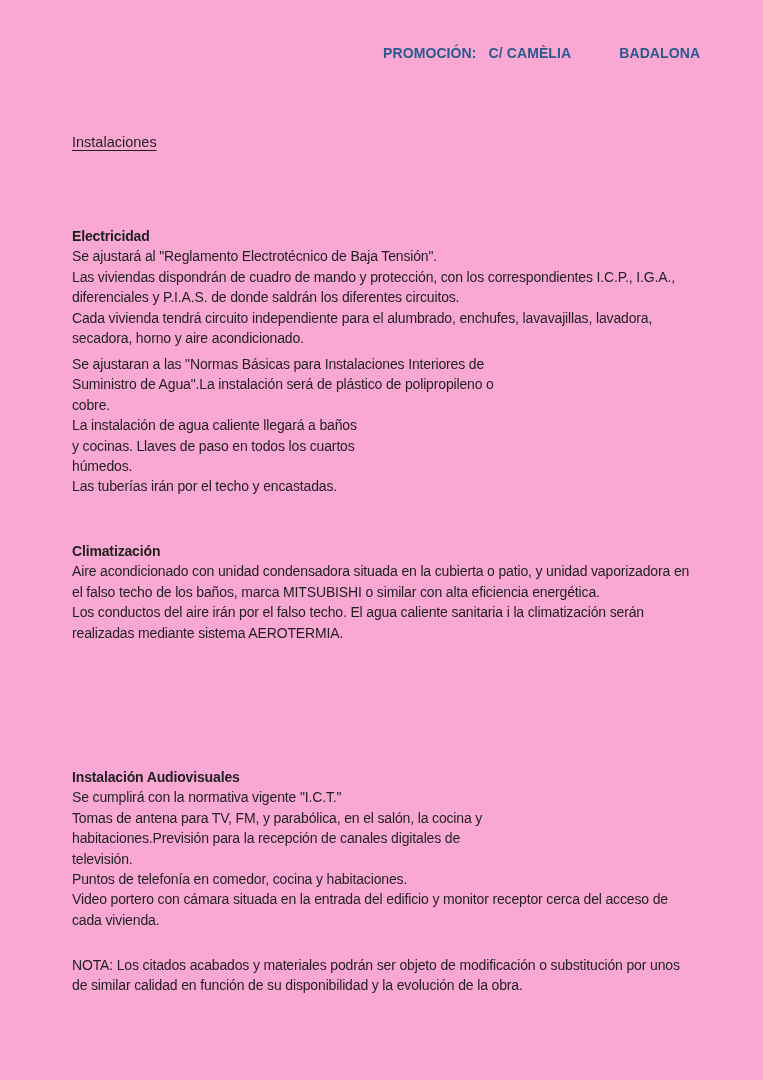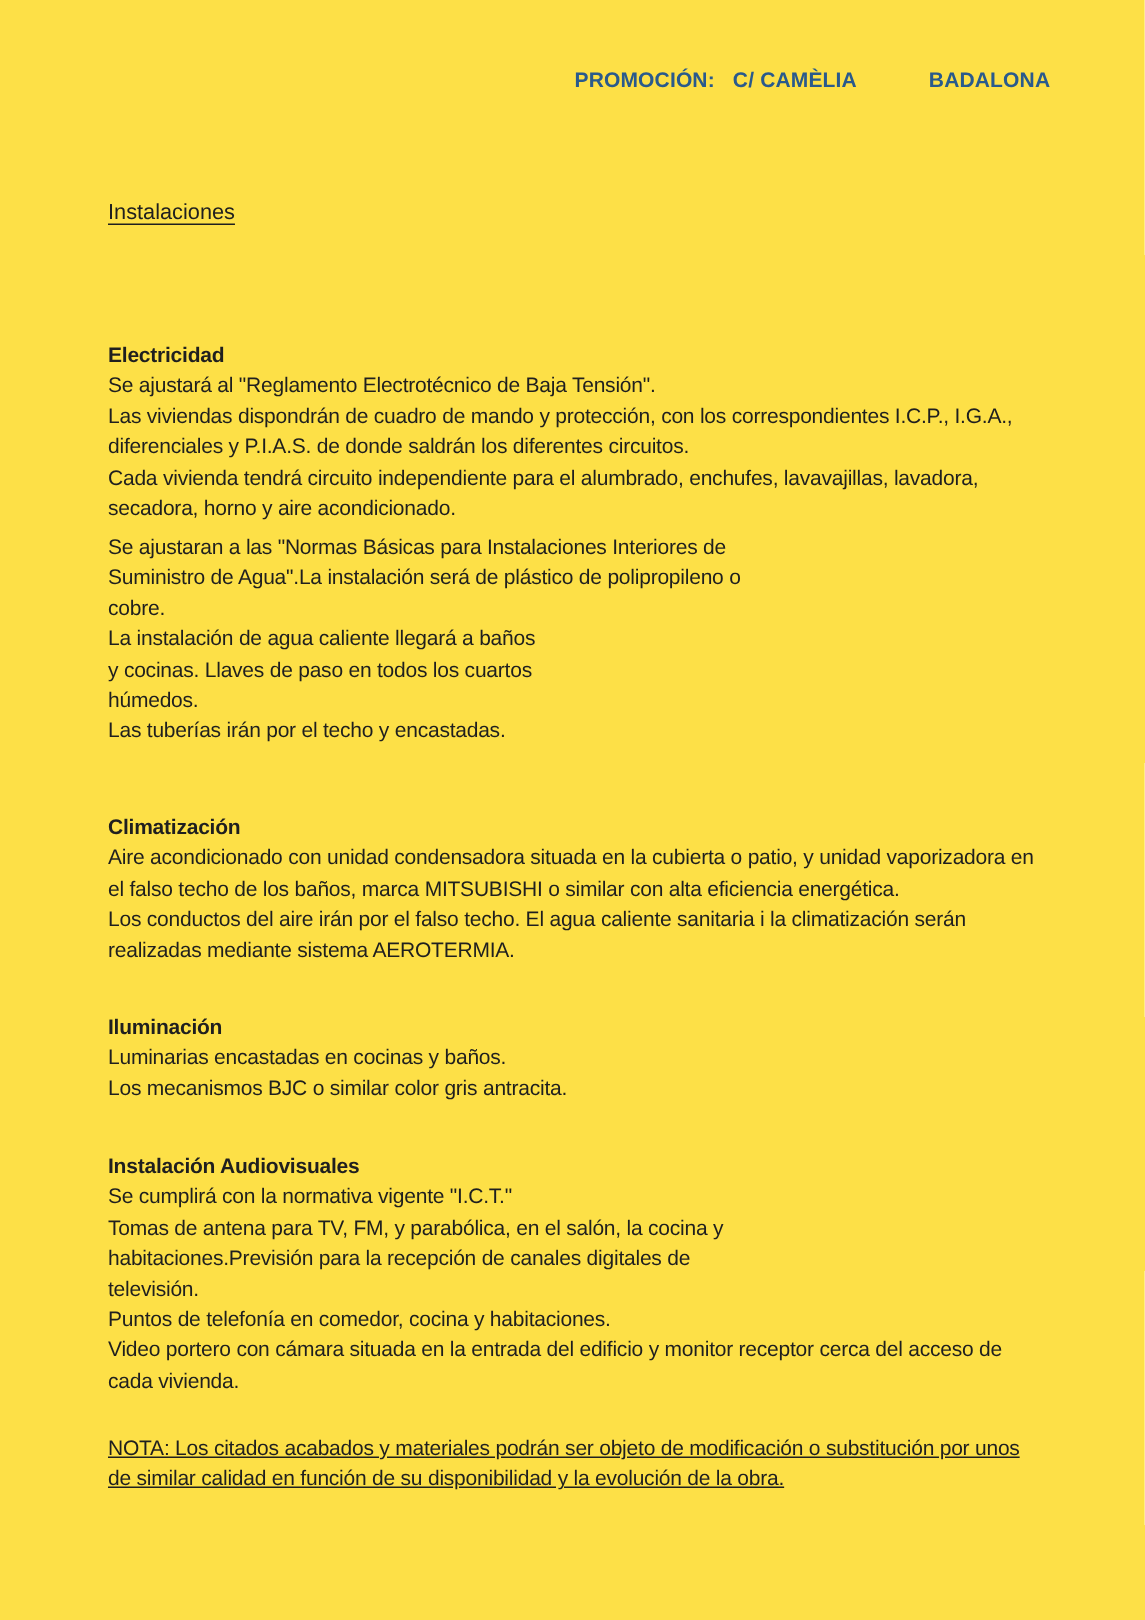--- a/index.html
+++ b/index.html
@@ -11,21 +11,21 @@
     width: 763px;
     height: 1080px;
     position: relative;
     overflow: hidden;
     font-family: "Liberation Sans", sans-serif;
     color: #1f1f1f;
   }
   .doc-page {
     position: absolute;
     inset: 0;
-    background: #fde047;
+    background: #f9a8d4;
   }
   .doc-header {
     position: absolute;
     top: 45px;
     left: 383px;
     display: flex;
     align-items: baseline;
     font-weight: bold;
     font-size: 14px;
     color: #2a5a8c;
@@ -59,21 +59,20 @@
     white-space: pre-line;
   }
   .note-block {
     position: absolute;
     left: 72px;
     width: 662px;
     font-size: 14px;
     line-height: 20.4px;
     letter-spacing: -0.15px;
     white-space: pre-line;
-    text-decoration: underline;
   }
 </style>
 </head>
 <body>
 
 <div class="doc-page">
 
   <div class="doc-header">
     <span class="promo-label">PROMOCIÓN:</span>
     <span class="promo-value">C/ CAMÈLIA</span>
@@ -102,25 +101,20 @@
   </div>
 
   <div class="section" style="top: 541px;">
     <p class="section-heading">Climatización</p>
     <p class="section-body">Aire acondicionado con unidad condensadora situada en la cubierta o patio, y unidad vaporizadora en
 el falso techo de los baños, marca MITSUBISHI o similar con alta eficiencia energética.
 Los conductos del aire irán por el falso techo. El agua caliente sanitaria i la climatización serán
 realizadas mediante sistema AEROTERMIA.</p>
   </div>
 
-  <div class="section" style="top: 674px;">
-    <p class="section-heading">Iluminación</p>
-    <p class="section-body">Luminarias encastadas en cocinas y baños.
-Los mecanismos BJC o similar color gris antracita.</p>
-  </div>
 
   <div class="section" style="top: 767px;">
     <p class="section-heading">Instalación Audiovisuales</p>
     <p class="section-body">Se cumplirá con la normativa vigente "I.C.T."
 Tomas de antena para TV, FM, y parabólica, en el salón, la cocina y
 habitaciones.Previsión para la recepción de canales digitales de
 televisión.
 Puntos de telefonía en comedor, cocina y habitaciones.
 Video portero con cámara situada en la entrada del edificio y monitor receptor cerca del acceso de
 cada vivienda.</p>

